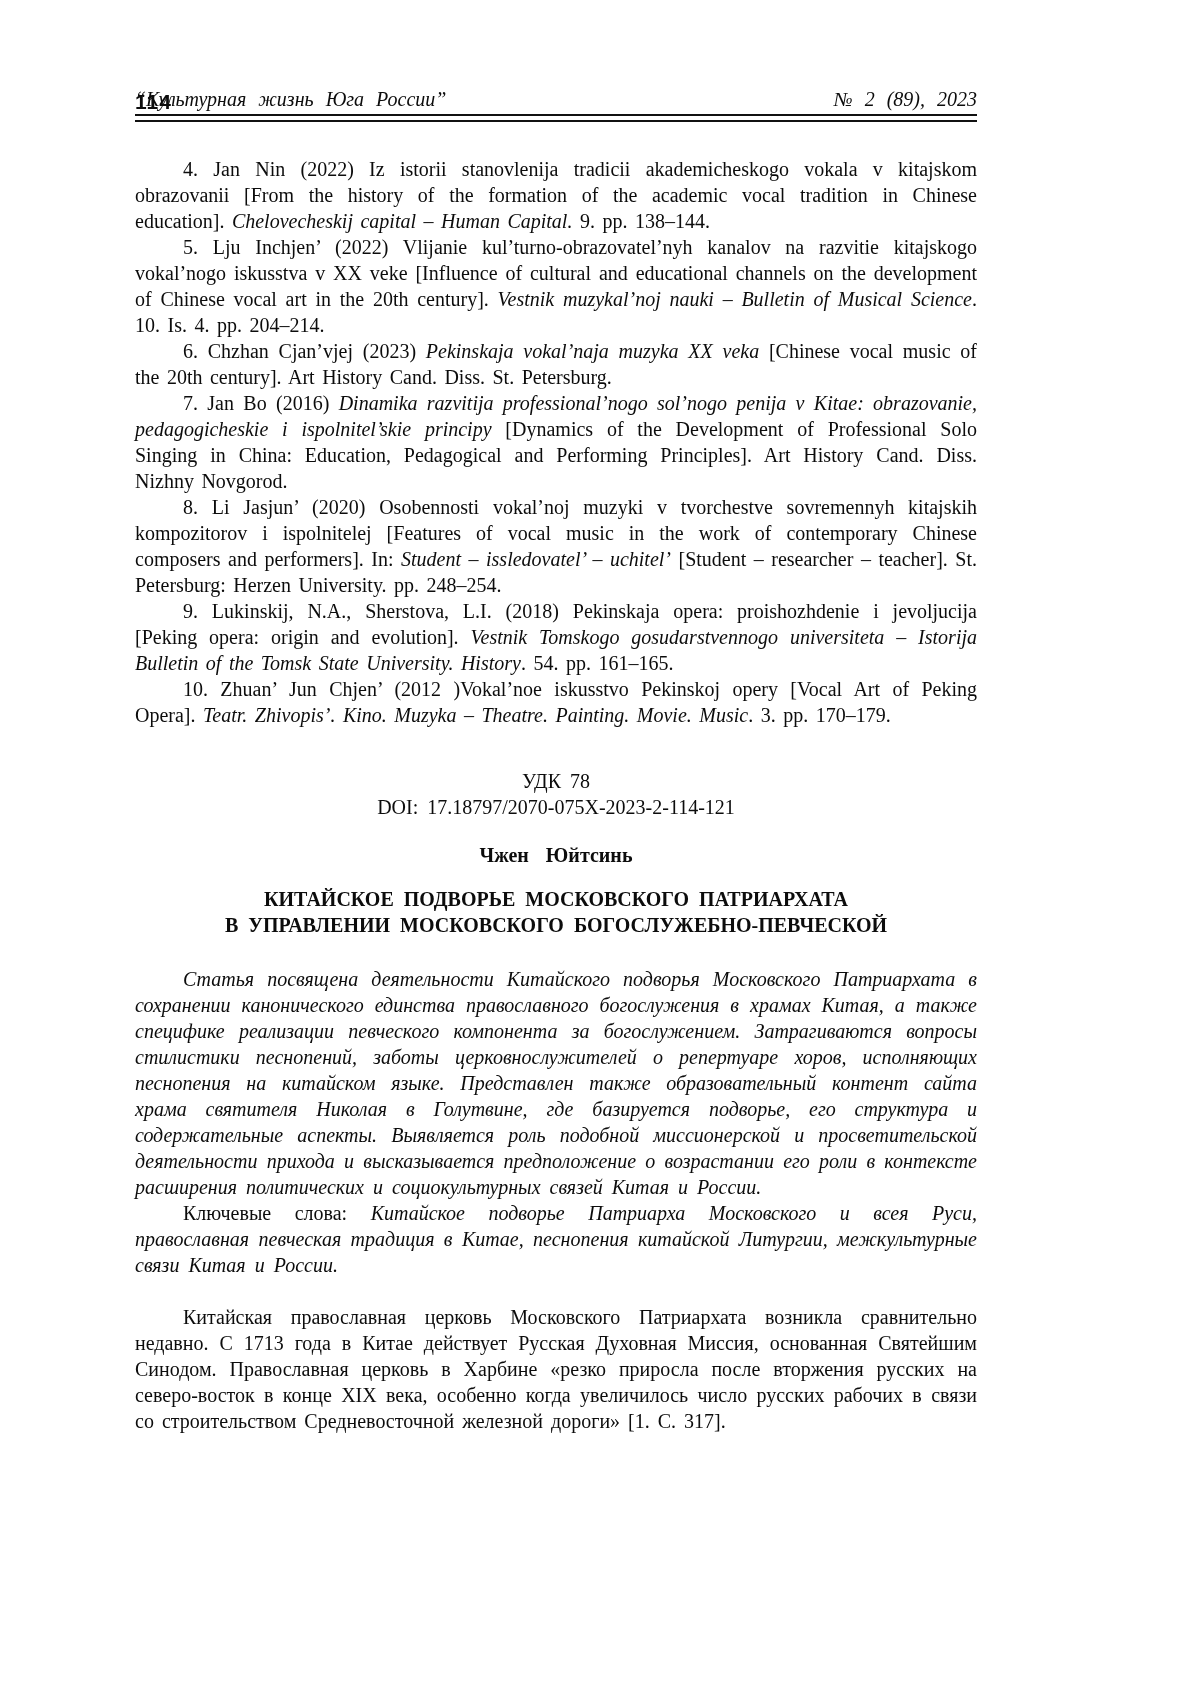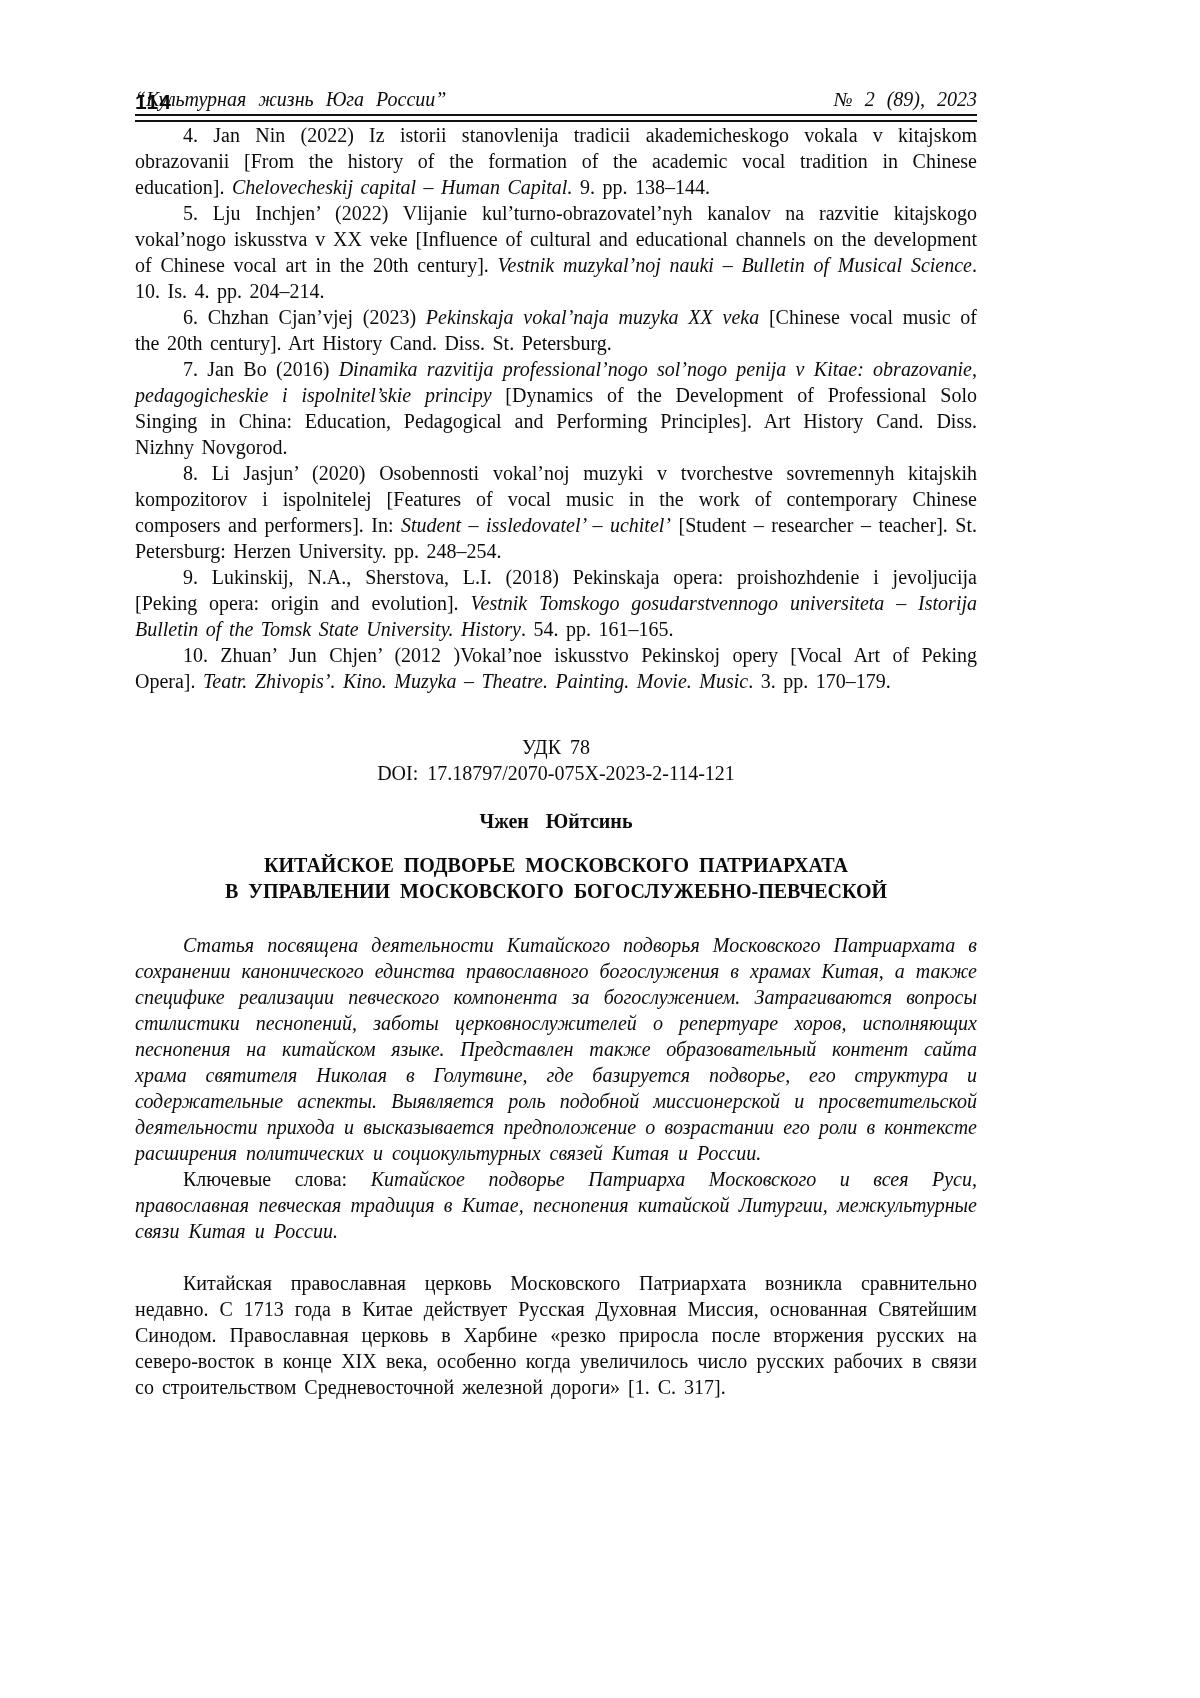--- a/index.html
+++ b/index.html
@@ -47,21 +47,21 @@
     border-bottom: 2.4px solid #111;
     margin-top: 3px;
   }
   
   .content {
     margin: 0 223px 0 135px;
     font-size: 20px;
     line-height: 26px;
     text-align: justify;
   }
-  .references { }
+  .references { margin-top: 34px; }
   .ref {
     margin: 0;
     text-indent: 48px;
     word-spacing: 2.5px;
   }
   .seg-italic { font-style: italic; }
   .meta { margin-top: 40px; }
   .meta-line {
     margin: 0;
     text-align: center;

